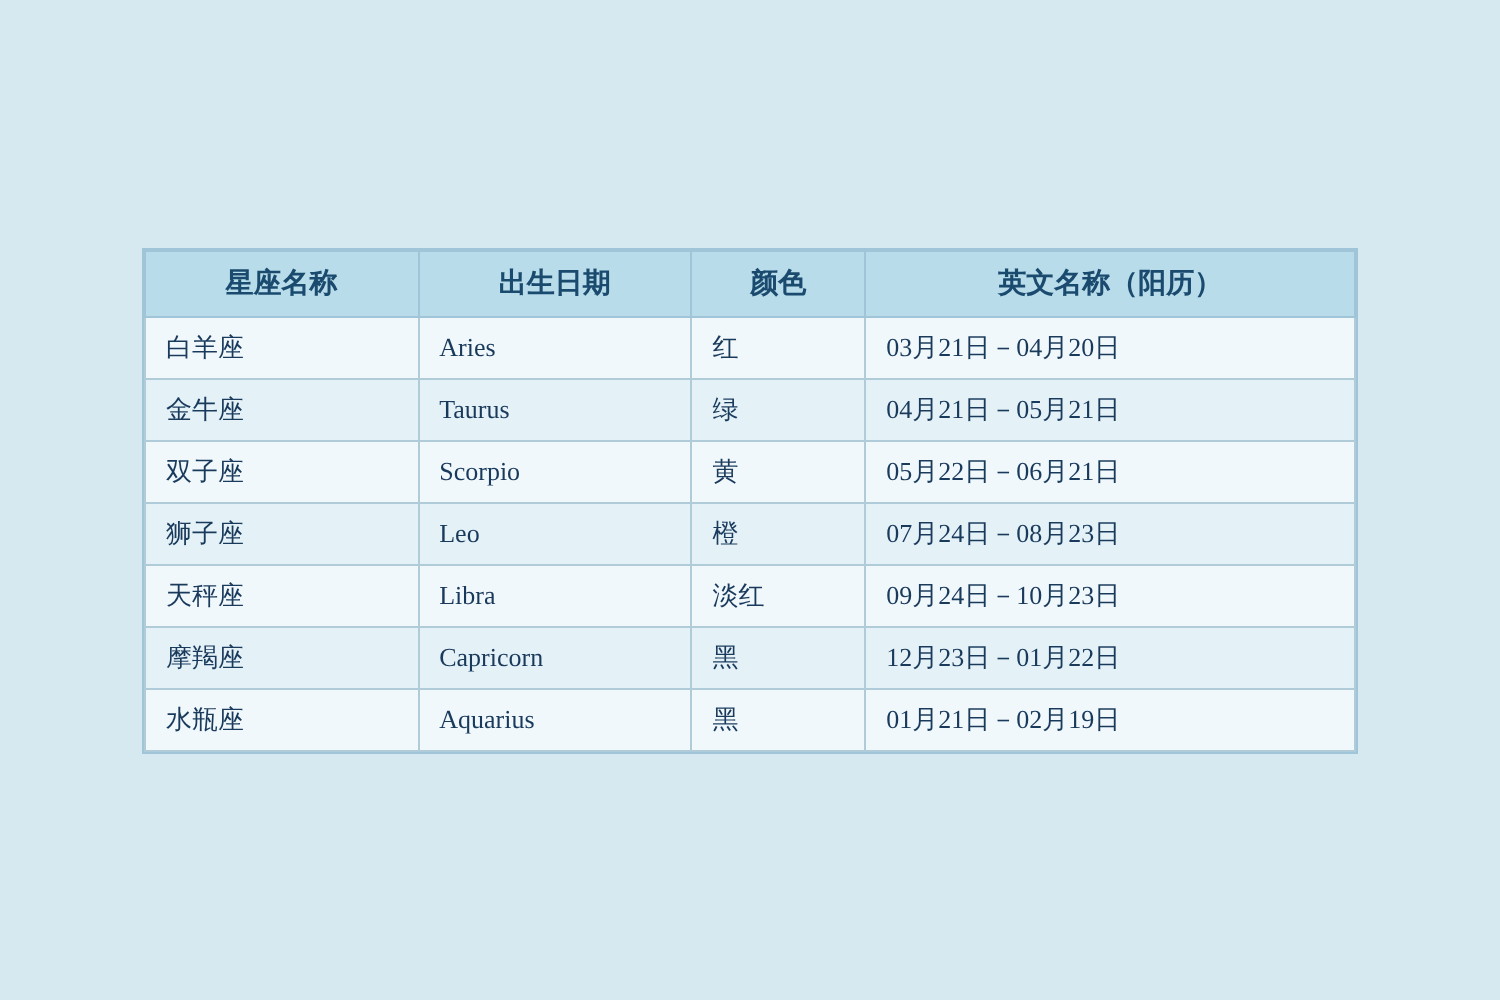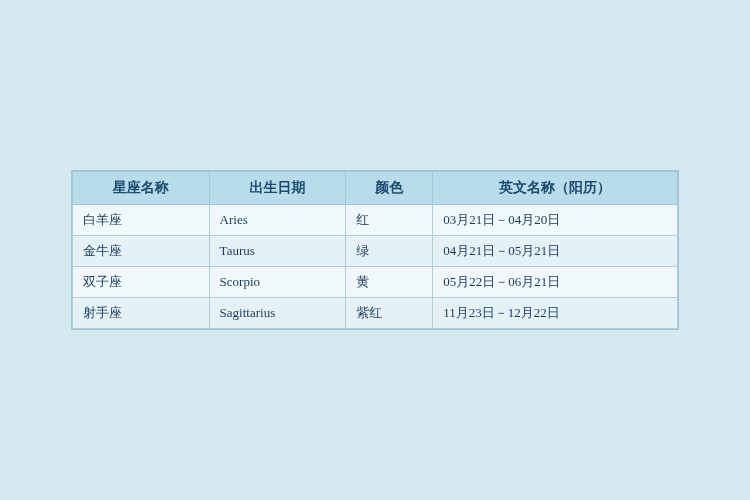--- a/index.html
+++ b/index.html
@@ -80,20 +80,38 @@
           <td>绿</td>
           <td>04月21日－05月21日</td>
         </tr>
         <tr>
           <td>双子座</td>
           <td>Scorpio</td>
           <td>黄</td>
           <td>05月22日－06月21日</td>
         </tr>
         <tr>
-          <td>射手座</td>
-          <td>Sagittarius</td>
-          <td>紫红</td>
-          <td>11月23日－12月22日</td>
+          <td>狮子座</td>
+          <td>Leo</td>
+          <td>橙</td>
+          <td>07月24日－08月23日</td>
+        </tr>
+        <tr>
+          <td>天秤座</td>
+          <td>Libra</td>
+          <td>淡红</td>
+          <td>09月24日－10月23日</td>
+        </tr>
+        <tr>
+          <td>摩羯座</td>
+          <td>Capricorn</td>
+          <td>黑</td>
+          <td>12月23日－01月22日</td>
+        </tr>
+        <tr>
+          <td>水瓶座</td>
+          <td>Aquarius</td>
+          <td>黑</td>
+          <td>01月21日－02月19日</td>
         </tr>
       </tbody>
   </table>
 </div>
 
 </body></html>

